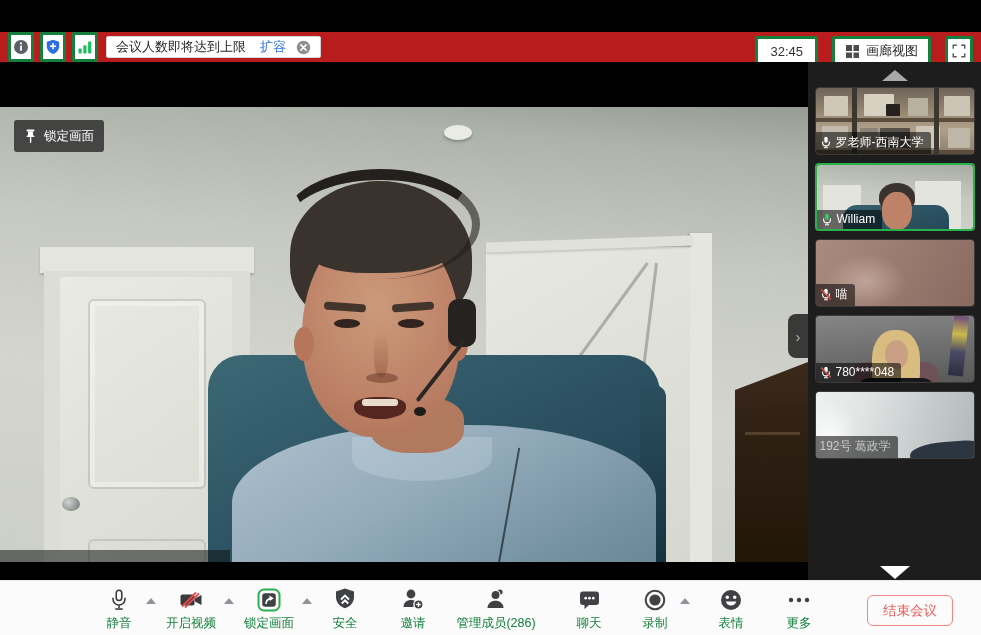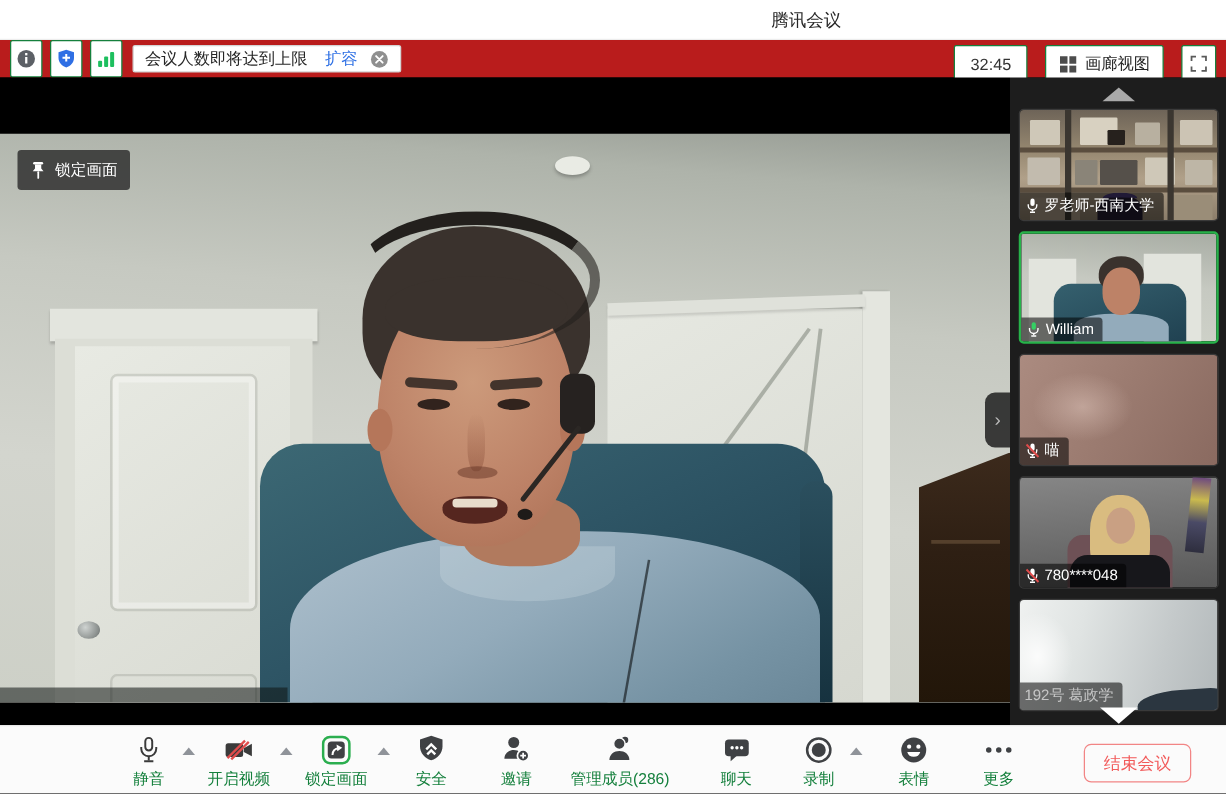--- a/index.html
+++ b/index.html
@@ -8,21 +8,21 @@
          font-family:"Liberation Sans", sans-serif; }
 
   
   .titlebar { position:absolute; top:0; left:0; width:981px; height:32px; background:#fff;
               border-bottom:1px solid #ededed; }
   .titlebar .title { position:absolute; left:617px; top:8px; font-size:14px; color:#262626; }
 
   
   .statusbar { position:absolute; top:32px; left:0; width:981px; height:30px; background:#b91c1c;
                display:flex; align-items:center; }
-  .sb-btn { height:30px; border:1px solid #15803d; border-radius:2px; background:#fff;
+  .sb-btn { height:30px; border:3px solid #15803d; border-radius:2px; background:#fff;
             display:flex; align-items:center; justify-content:center; }
   .sb-ico { width:26px; margin-left:6px; }
   .sb-ico:first-child { margin-left:8px; }
   .warnbox { height:22px; margin-left:8px; border:1px solid #d4d4d4; border-radius:2px;
              display:flex; align-items:center; padding:0 9px; background:#fff; }
   .warnbox .wtext { font-size:13px; color:#262626; }
   .warnbox .wlink { font-size:13px; color:#2d6fe4; margin-left:14px; cursor:pointer; }
   .warnbox .wclose { margin-left:10px; display:flex; cursor:pointer; }
   .sb-right { position:absolute; right:8px; top:4px; display:flex; align-items:center; }
   .timerbox { padding:0 12px; font-size:13px; color:#333; }
@@ -122,21 +122,21 @@
            background:rgba(48,48,48,.85); display:flex; align-items:center; gap:7px; cursor:pointer; }
   .pin-badge span { color:#fff; font-size:12.5px; }
   .collapse-tab { position:absolute; right:0; top:252px; width:20px; height:44px;
            background:rgba(30,30,30,.85); border-radius:8px 0 0 8px; display:flex; align-items:center;
            justify-content:center; color:#b9b9b9; font-size:15px; cursor:pointer; }
 
   
   .sidebar { position:absolute; top:62px; left:808px; width:173px; height:518px; background:#1d1d1d; }
   .scroll-up { width:0; height:0; margin:8px auto 6px; border-left:13px solid transparent;
            border-right:13px solid transparent; border-bottom:11px solid #a9a9a9; cursor:pointer; }
-  .thumb { position:relative; width:160px; height:90px; margin:0 auto 8px; border:1px solid #3a3a3a;
+  .thumb { position:relative; width:160px; height:68px; margin:0 auto 8px; border:1px solid #3a3a3a;
            border-radius:4px; overflow:hidden; background:#000; }
   .thumb.active { border:2px solid #27b24a; }
   .tscene { position:absolute; inset:0; }
   .badge { position:absolute; left:0; bottom:0; display:flex; align-items:center; gap:4px;
            padding:2px 7px 3px 4px; background:rgba(0,0,0,.55); border-radius:0 3px 0 0; }
   .badge span { color:#fff; font-size:12px; white-space:nowrap; }
   .badge.dim span { color:rgba(230,230,230,.75); }
   .scroll-down { position:absolute; left:50%; bottom:1px; transform:translateX(-50%); width:0; height:0;
            border-left:15px solid transparent; border-right:15px solid transparent;
            border-top:13px solid #ffffff; cursor:pointer; z-index:5; }
@@ -200,23 +200,20 @@
   .spacer { flex:1; }
   .end-btn { align-self:center; margin-right:28px; height:31px; padding:0 15px; background:transparent;
            border:1px solid #f28585; border-radius:6px; color:#f25a5a; font-size:13.5px;
            font-family:"Liberation Sans", sans-serif; cursor:pointer; }
 </style>
 </head>
 <body>
 
 <div class="app">
 
-  <div class="titlebar">
-    <div class="title">腾讯会议</div>
-  </div>
 
   <div class="statusbar">
     <div class="sb-btn sb-ico">
       <svg width="16" height="16" viewBox="0 0 16 16">
         <circle cx="8" cy="8" r="7" fill="#5c6066"></circle>
         <rect x="7.1" y="6.6" width="1.8" height="5.2" fill="#fff"></rect>
         <rect x="7.1" y="3.4" width="1.8" height="1.9" fill="#fff"></rect>
       </svg>
     </div>
     <div class="sb-btn sb-ico">

